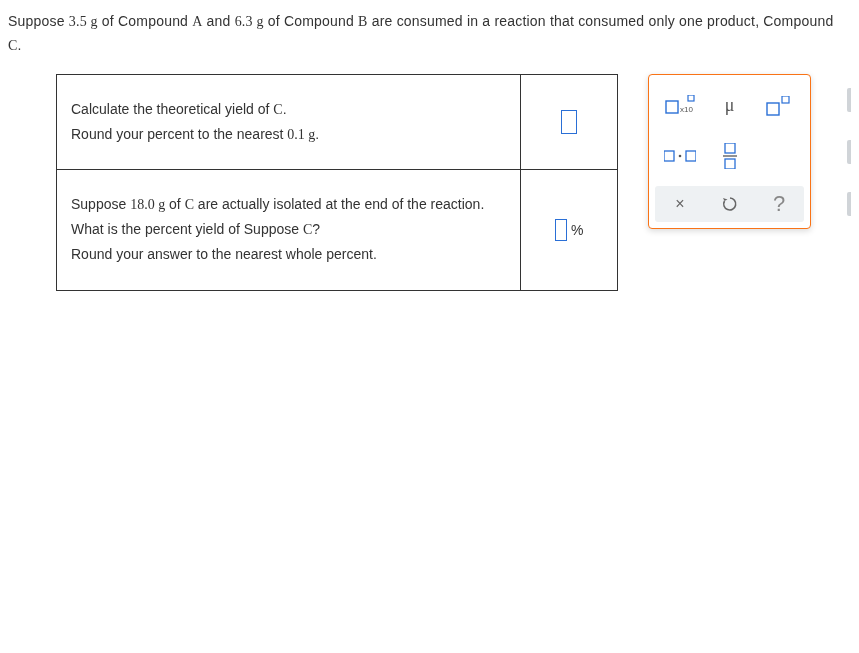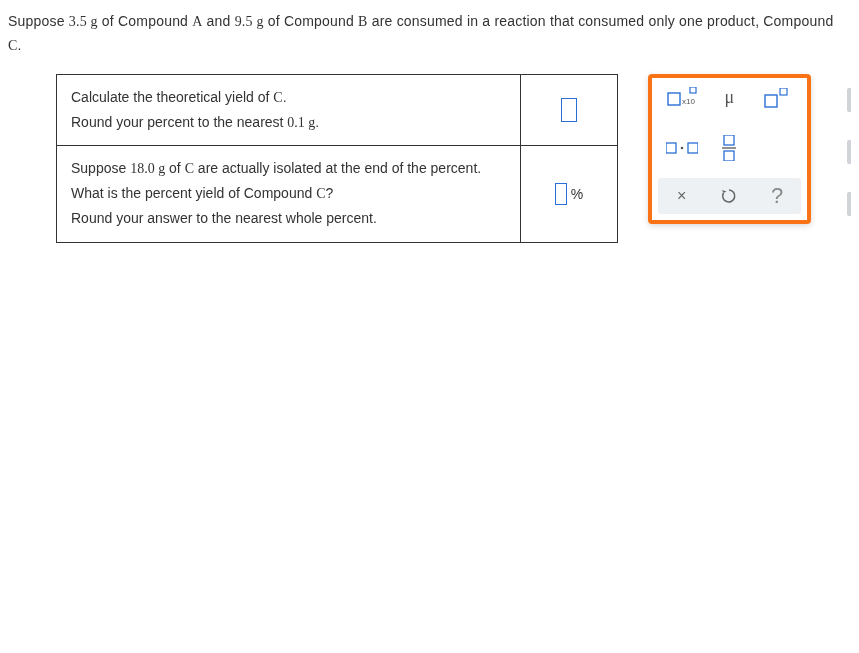--- a/index.html
+++ b/index.html
@@ -12,53 +12,53 @@
     background: #fff;
     width: 859px;
   }
   .intro { line-height: 1.7; margin-bottom: 16px; letter-spacing: 0.2px; }
   .serif { font-family: "Times New Roman", Times, serif; }
   .math { font-family: "Times New Roman", Times, serif; margin-top: 40px; }
 
   .layout { display: flex; align-items: flex-start; gap: 30px; }
   .qtable { border-collapse: collapse; margin-left: 48px; }
   .qtable td { border: 1px solid #333; vertical-align: middle; }
-  .prompt-cell { width: 480px; padding: 10px 14px; line-height: 1.8; }
+  .prompt-cell { width: 480px; padding: 22px 14px; line-height: 1.8; }
   .answer-cell { width: 100px; padding: 18px 0; text-align: center; }
   .ans-box {
     display: inline-block; width: 16px; height: 24px;
     border: 1px solid #2a6fd6; background: #fff; vertical-align: middle;
   }
   .ans-box.narrow { width: 12px; height: 22px; }
   .pct { display: inline-block; margin-left: 4px; font-size: 14px; vertical-align: middle; }
 
   .toolpanel {
-    border: 4px solid #f97316; border-radius: 4px;
+    border: 1px solid #f97316; border-radius: 4px;
     box-shadow: 0 2px 6px rgba(0,0,0,0.15);
-    padding: 0 6px 6px; width: 168px;
+    padding: 11px 6px 6px; width: 168px;
     display: flex; flex-direction: column; gap: 10px;
     background: #fff;
   }
   .tool-row { display: flex; justify-content: space-around; align-items: center; height: 40px; }
   .tool-row.last { background: #eef1f3; border-radius: 3px; height: 36px; }
   .tool-btn {
     width: 44px; height: 36px; display: flex; align-items: center;
     justify-content: center; cursor: pointer; font-size: 16px; color: #555;
   }
   .tool-btn svg { display: block; }
   .qmark { font-size: 22px; color: #888; }
 
   .side-stubs { display: flex; flex-direction: column; gap: 28px; margin-left: 6px; padding-top: 14px; }
   .stub { width: 4px; height: 24px; background: #d0d4d8; border-radius: 2px 0 0 2px; }
 </style>
 </head>
 <body>
 
 <div class="intro">
-  <span>Suppose </span><span class="math">3.5 g</span><span> of Compound </span><span class="serif">A</span><span> and </span><span class="math">9.5 g</span><span> of Compound </span><span class="serif">B</span><span> are consumed in a reaction that consumed only one product, Compound </span><span class="serif">C</span><span>.</span>
+  <span>Suppose </span><span class="math">3.5 g</span><span> of Compound </span><span class="serif">A</span><span> and </span><span class="math">6.3 g</span><span> of Compound </span><span class="serif">B</span><span> are consumed in a reaction that consumed only one product, Compound </span><span class="serif">C</span><span>.</span>
 </div>
 
 <div class="layout">
   <table class="qtable">
     <tbody>
         <tr>
       <td class="prompt-cell">
         <div>
           <span>Calculate the theoretical yield of </span><span class="serif">C</span><span>.</span>
         </div>
@@ -66,24 +66,24 @@
           <span>Round your percent to the nearest </span><span class="math">0.1 g</span><span>.</span>
         </div>
       </td>
       <td class="answer-cell">
         <span class="ans-box"></span>
       </td>
     </tr>
     <tr>
       <td class="prompt-cell">
         <div>
-          <span>Suppose </span><span class="math">18.0 g</span><span> of </span><span class="serif">C</span><span> are actually isolated at the end of the percent.</span>
+          <span>Suppose </span><span class="math">18.0 g</span><span> of </span><span class="serif">C</span><span> are actually isolated at the end of the reaction.</span>
         </div>
         <div>
-          <span>What is the percent yield of Compound </span><span class="serif">C</span><span>?</span>
+          <span>What is the percent yield of Suppose </span><span class="serif">C</span><span>?</span>
         </div>
         <div>Round your answer to the nearest whole percent.</div>
       </td>
       <td class="answer-cell">
         <span class="ans-box narrow"></span><span class="pct">%</span>
       </td>
     </tr>
   </tbody>
     </table>
 

